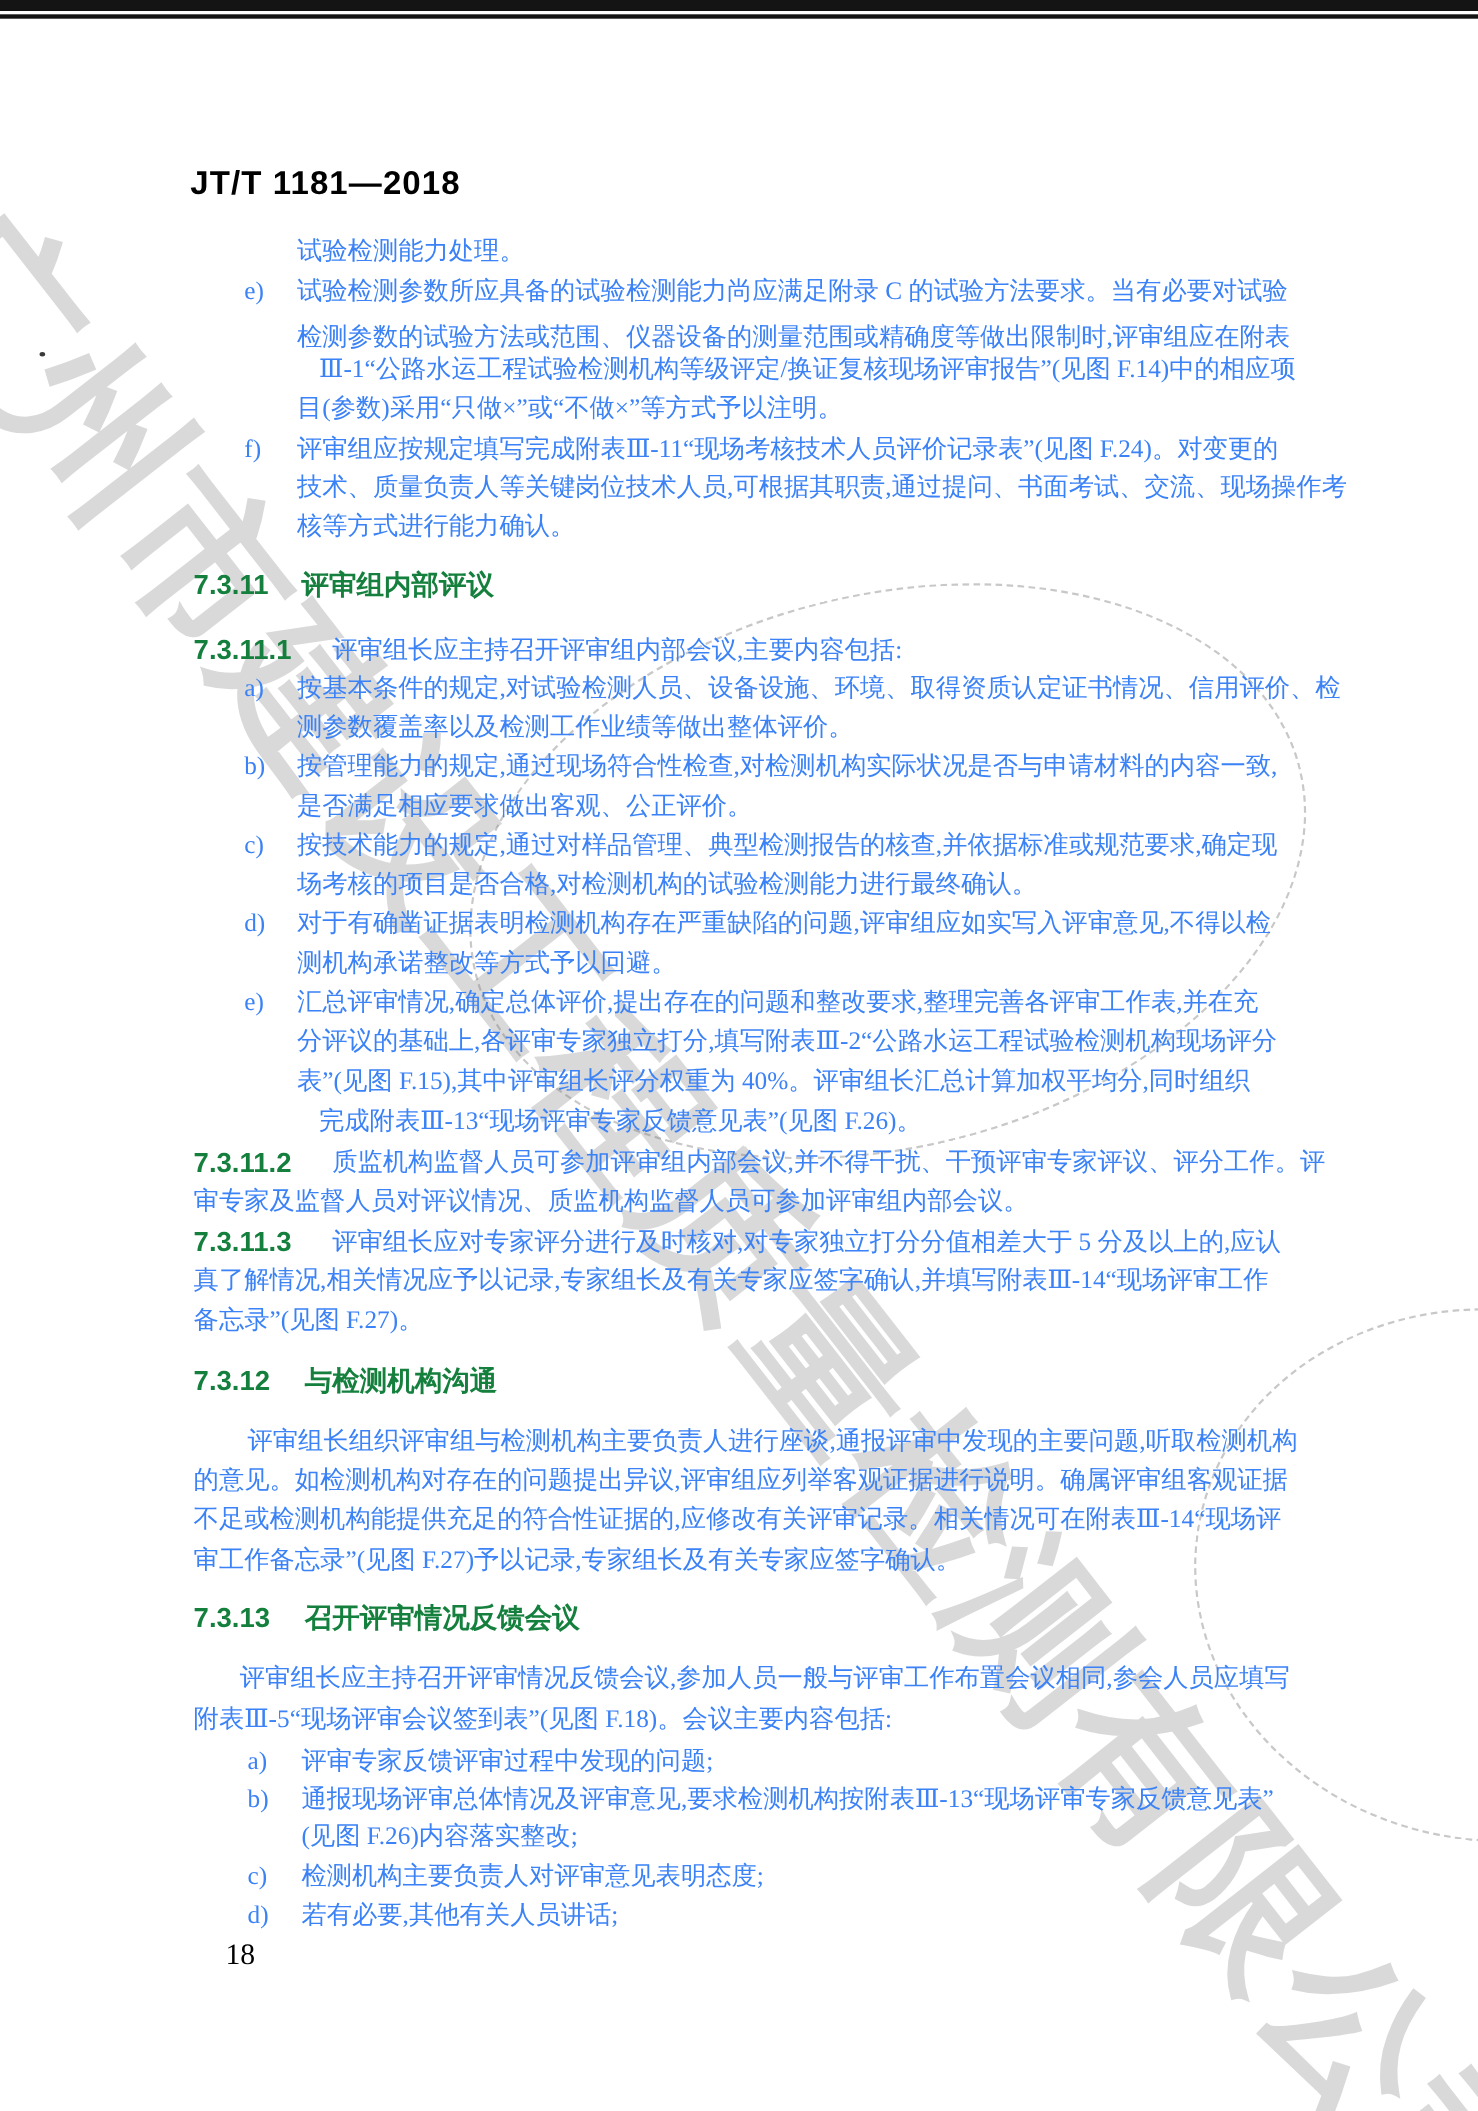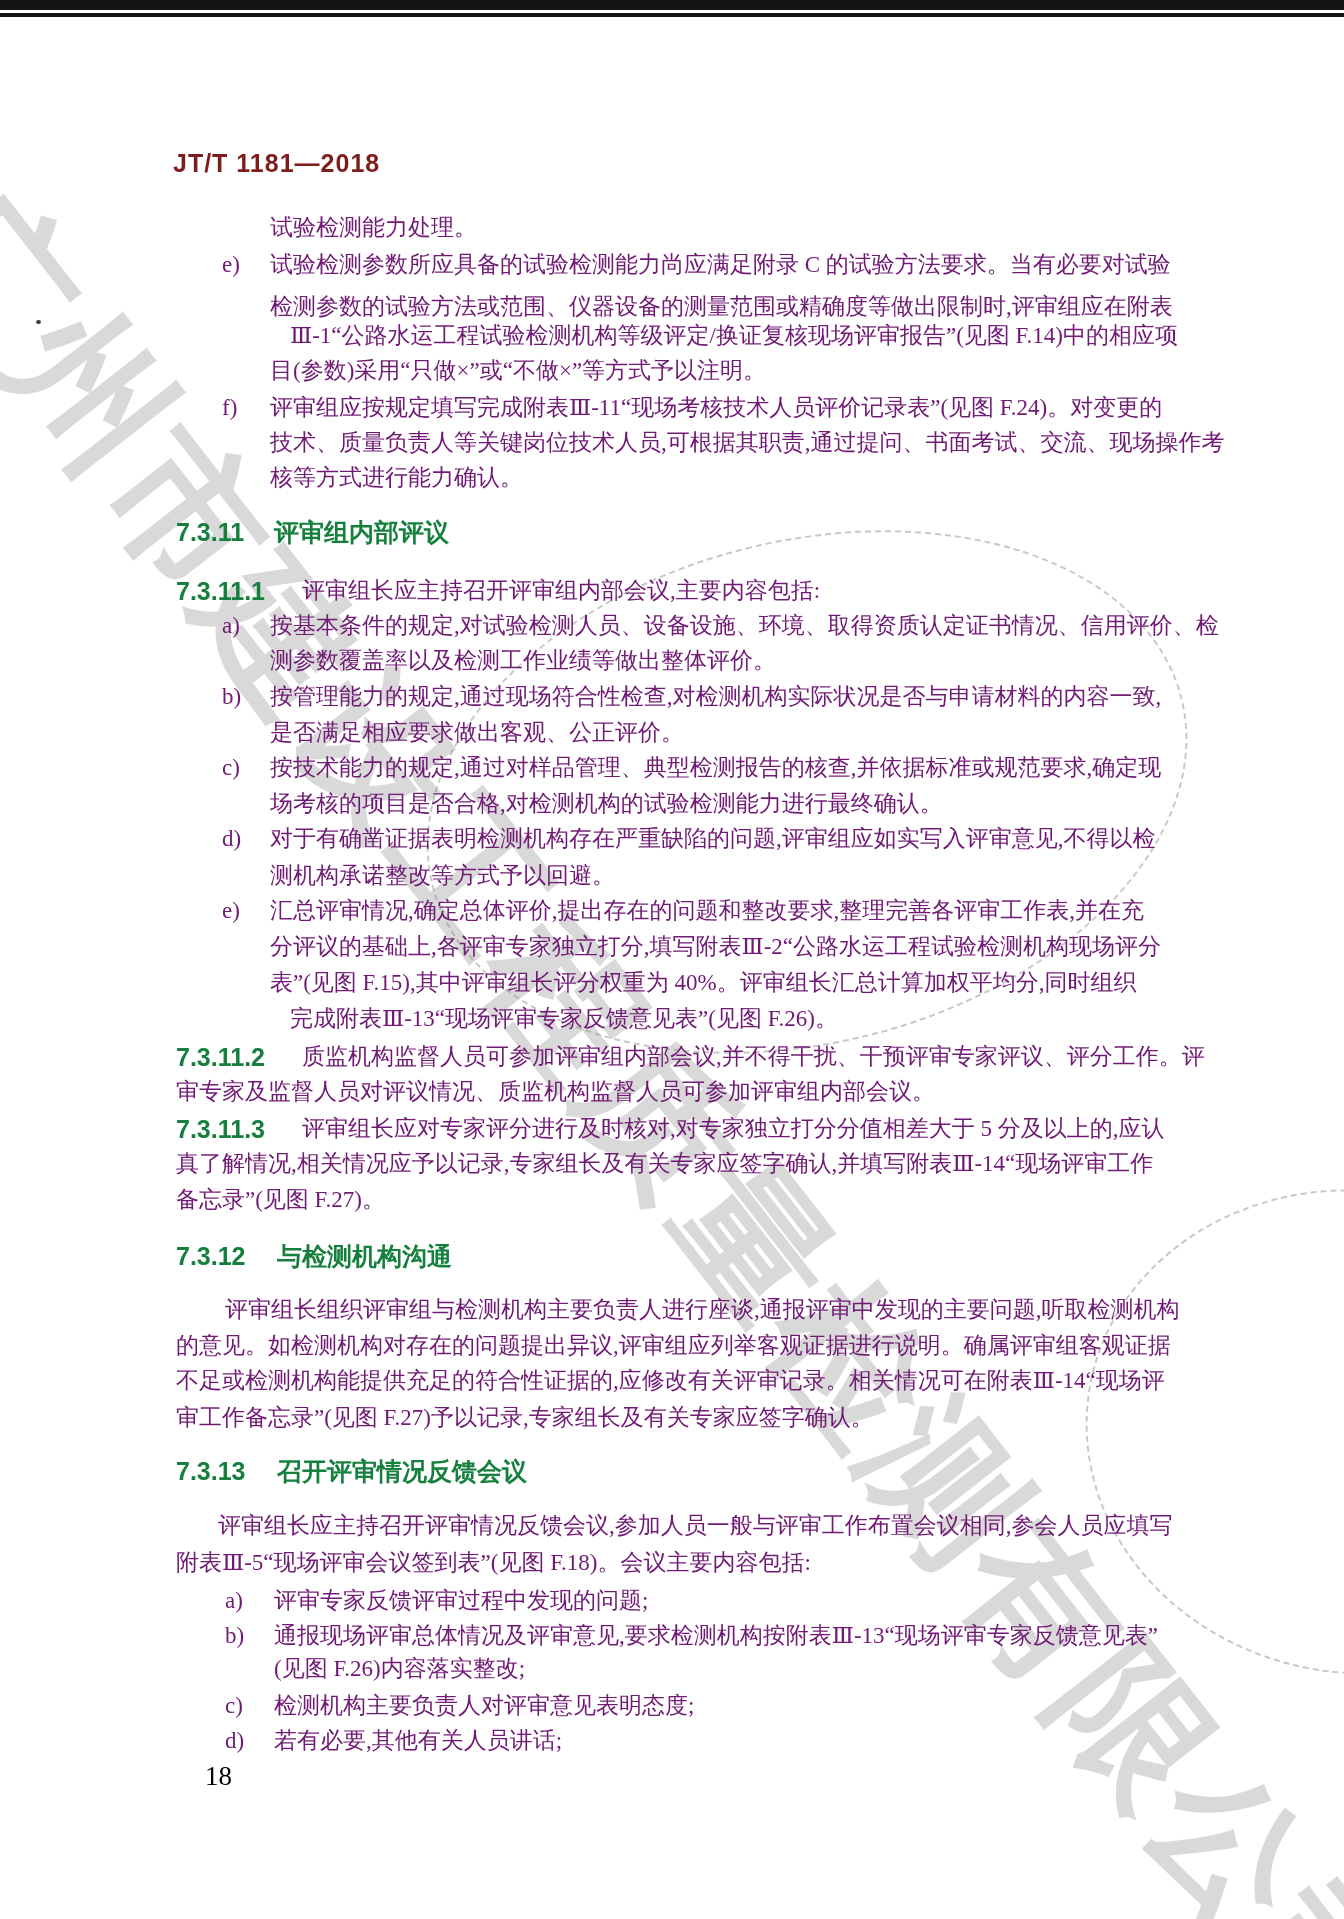--- a/index.html
+++ b/index.html
@@ -21,30 +21,30 @@
   }
   .wm-ellipse{
     position:absolute;border:2.5px dashed rgba(125,125,125,0.42);
     border-radius:50%;z-index:1;
   }
   .wm-e1{left:420px;top:540px;width:770px;height:500px;transform:rotate(-14deg);}
   .wm-e2{left:1085px;top:1190px;width:540px;height:480px;transform:rotate(8deg);}
   
   .t{
     position:absolute;white-space:pre;z-index:2;
-    font-size:23px;line-height:1.25;color:#701a75;
+    font-size:23px;line-height:1.25;color:#3b82f6;
     font-family:"Liberation Serif","DejaVu Serif",serif;
   }
   .bold{
     font-family:"Liberation Sans","DejaVu Sans",sans-serif;
     font-weight:bold;font-size:25px;color:#15803d;
   }
   .hdr{
     font-family:"Liberation Sans","DejaVu Sans",sans-serif;
-    font-weight:bold;font-size:25px;letter-spacing:1px;color:#7f1d1d;
+    font-weight:bold;font-size:30px;letter-spacing:1px;color:#000000;
   }
   .pgnum{font-size:27px;color:#000000;}
 </style>
 </head>
 <body>
 
 <div class="bar" style="top:0;left:0;width:1344px;height:10px;"></div>
 <div class="bar" style="top:13px;left:0;width:1344px;height:4px;"></div>
 <div class="dot" style="left:36px;top:320px;"></div>
 

